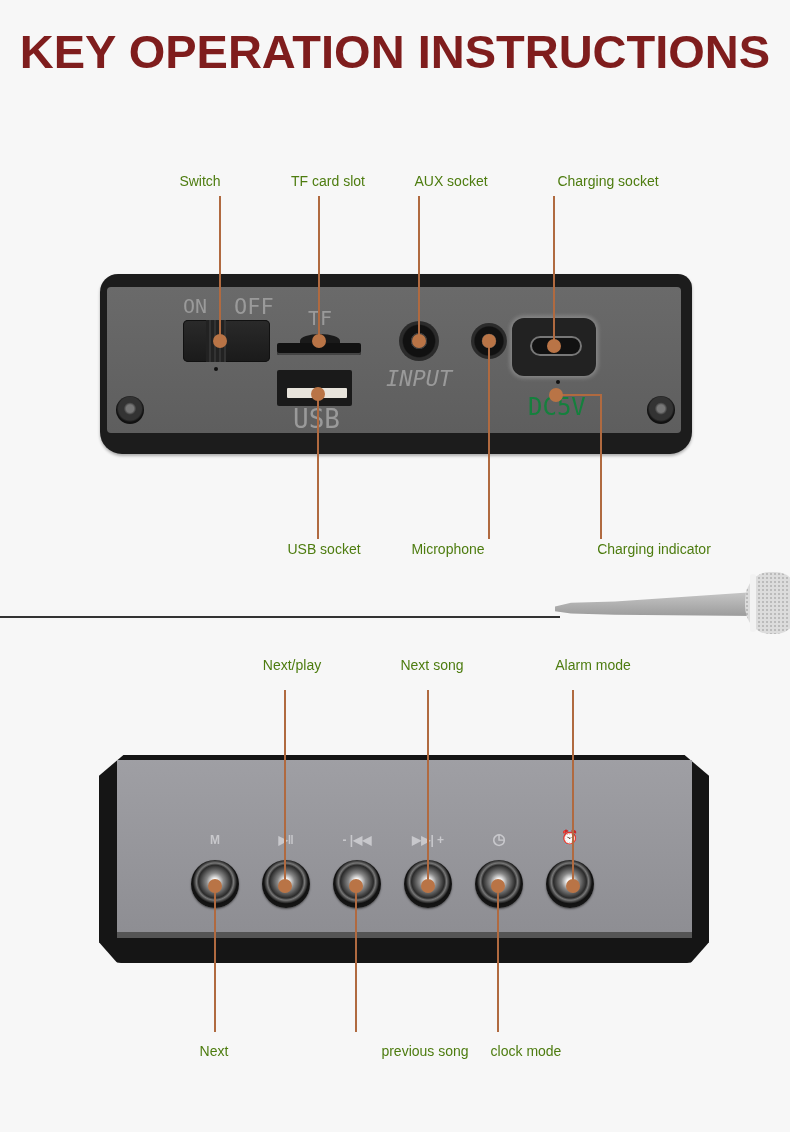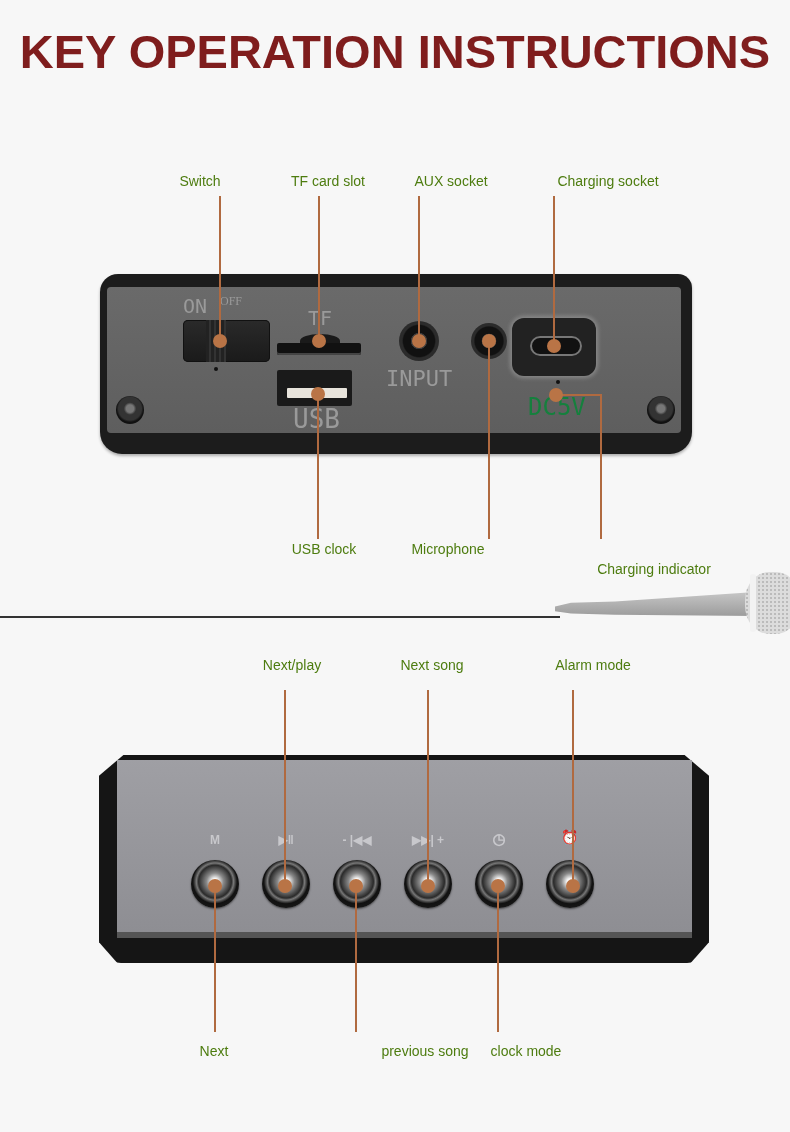--- a/index.html
+++ b/index.html
@@ -129,35 +129,35 @@
   <div class="label" style="left:200px;top:173px;">Switch</div>
   <div class="label" style="left:328px;top:173px;">TF card slot</div>
   <div class="label" style="left:451px;top:173px;text-align:right;">AUX socket</div>
   <div class="label" style="left:608px;top:173px;">Charging socket</div>
 </div>
 
 <div class="back-device"></div>
 <div class="back-face"></div>
 
 <div class="print" style="left:183px;top:294px;font-size:20px;">ON</div>
-<div class="print" style="left:220px;top:294px;font-size:12px;font-family:Liberation Serif, serif;">OFF</div>
+<div class="print" style="left:234px;top:294px;font-size:22px;">OFF</div>
 <div class="switch-body"></div>
 <div class="switch-knob"></div>
 <div class="tiny-hole" style="left:214px;top:367px;"></div>
 
 <div class="print" style="left:308px;top:306px;font-size:20px;">TF</div>
 <div class="tf-slot-bump"></div>
 <div class="tf-slot"></div>
 
 <div class="usb"></div>
 <div class="usb-tongue"></div>
 <div class="print" style="left:293px;top:404px;font-size:26px;">USB</div>
 
 <div class="jack" style="left:419px;top:341px;width:40px;height:40px;"></div>
-<div class="print" style="left:386px;top:366px;font-size:22px;">INPUT</div>
+<div class="print" style="left:386px;top:366px;font-size:22px;font-style:italic;">INPUT</div>
 
 <div class="jack" style="left:489px;top:341px;width:36px;height:36px;"></div>
 
 <div class="typec-frame"></div>
 <div class="typec-port"></div>
 <div class="tiny-hole" style="left:556px;top:380px;"></div>
 <div class="print" style="left:528px;top:393px;font-size:24px;color:#15803d;">DC5V</div>
 
 <div class="screw" style="left:130px;top:410px;"></div>
 <div class="screw" style="left:661px;top:410px;"></div>
@@ -173,23 +173,23 @@
 
 <div class="vline" style="left:317px;top:394px;height:145px;"></div>
 <div class="dot" style="left:318px;top:394px;"></div>
 <div class="vline" style="left:488px;top:341px;height:198px;"></div>
 <div class="dot" style="left:489px;top:341px;"></div>
 <div class="hline" style="left:556px;top:394px;width:46px;"></div>
 <div class="vline" style="left:600px;top:394px;height:145px;"></div>
 <div class="dot" style="left:556px;top:395px;"></div>
 
 <div>
-  <div class="label" style="left:324px;top:541px;">USB clock</div>
+  <div class="label" style="left:324px;top:541px;">USB socket</div>
   <div class="label" style="left:448px;top:541px;">Microphone</div>
-  <div class="label" style="left:654px;top:541px;margin-top:20px;">Charging indicator</div>
+  <div class="label" style="left:654px;top:541px;">Charging indicator</div>
 </div>
 
 <div class="divider"></div>
 <div class="mic-handle"></div>
 <div class="mic-head"></div>
 <div class="mic-ring"></div>
 
 <div>
   <div class="label" style="left:292px;top:657px;">Next/play</div>
   <div class="label" style="left:432px;top:657px;">Next song</div>

